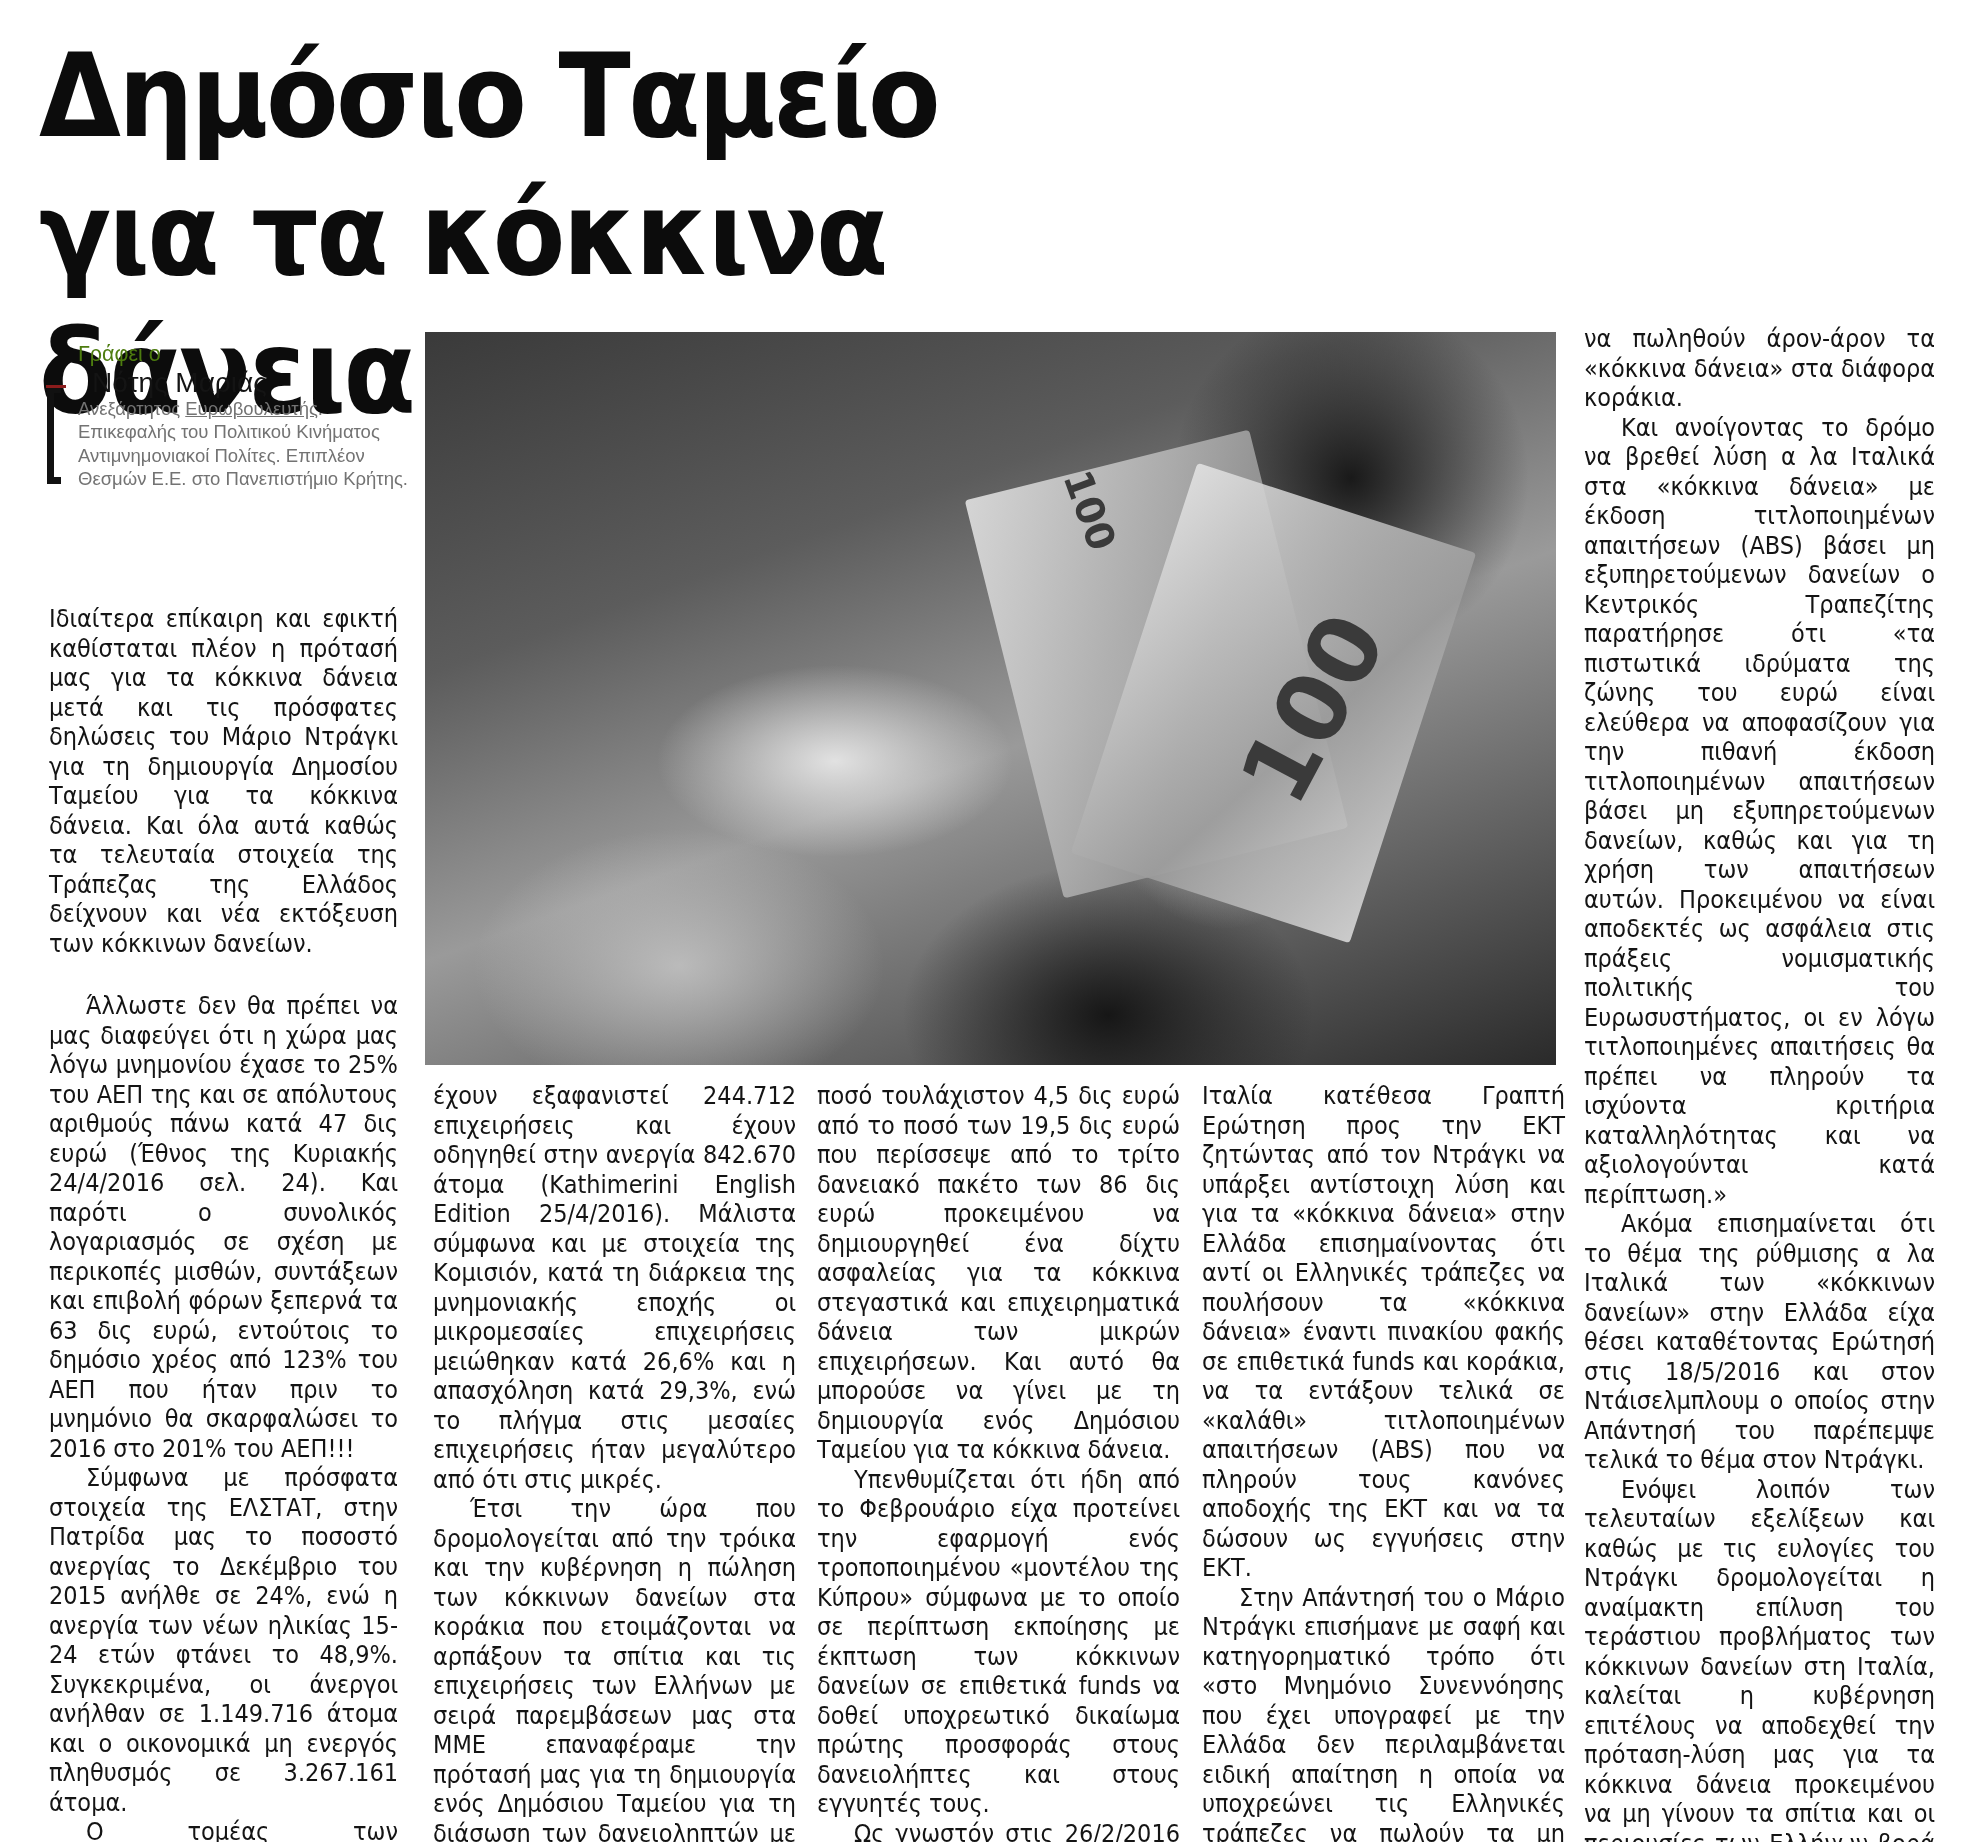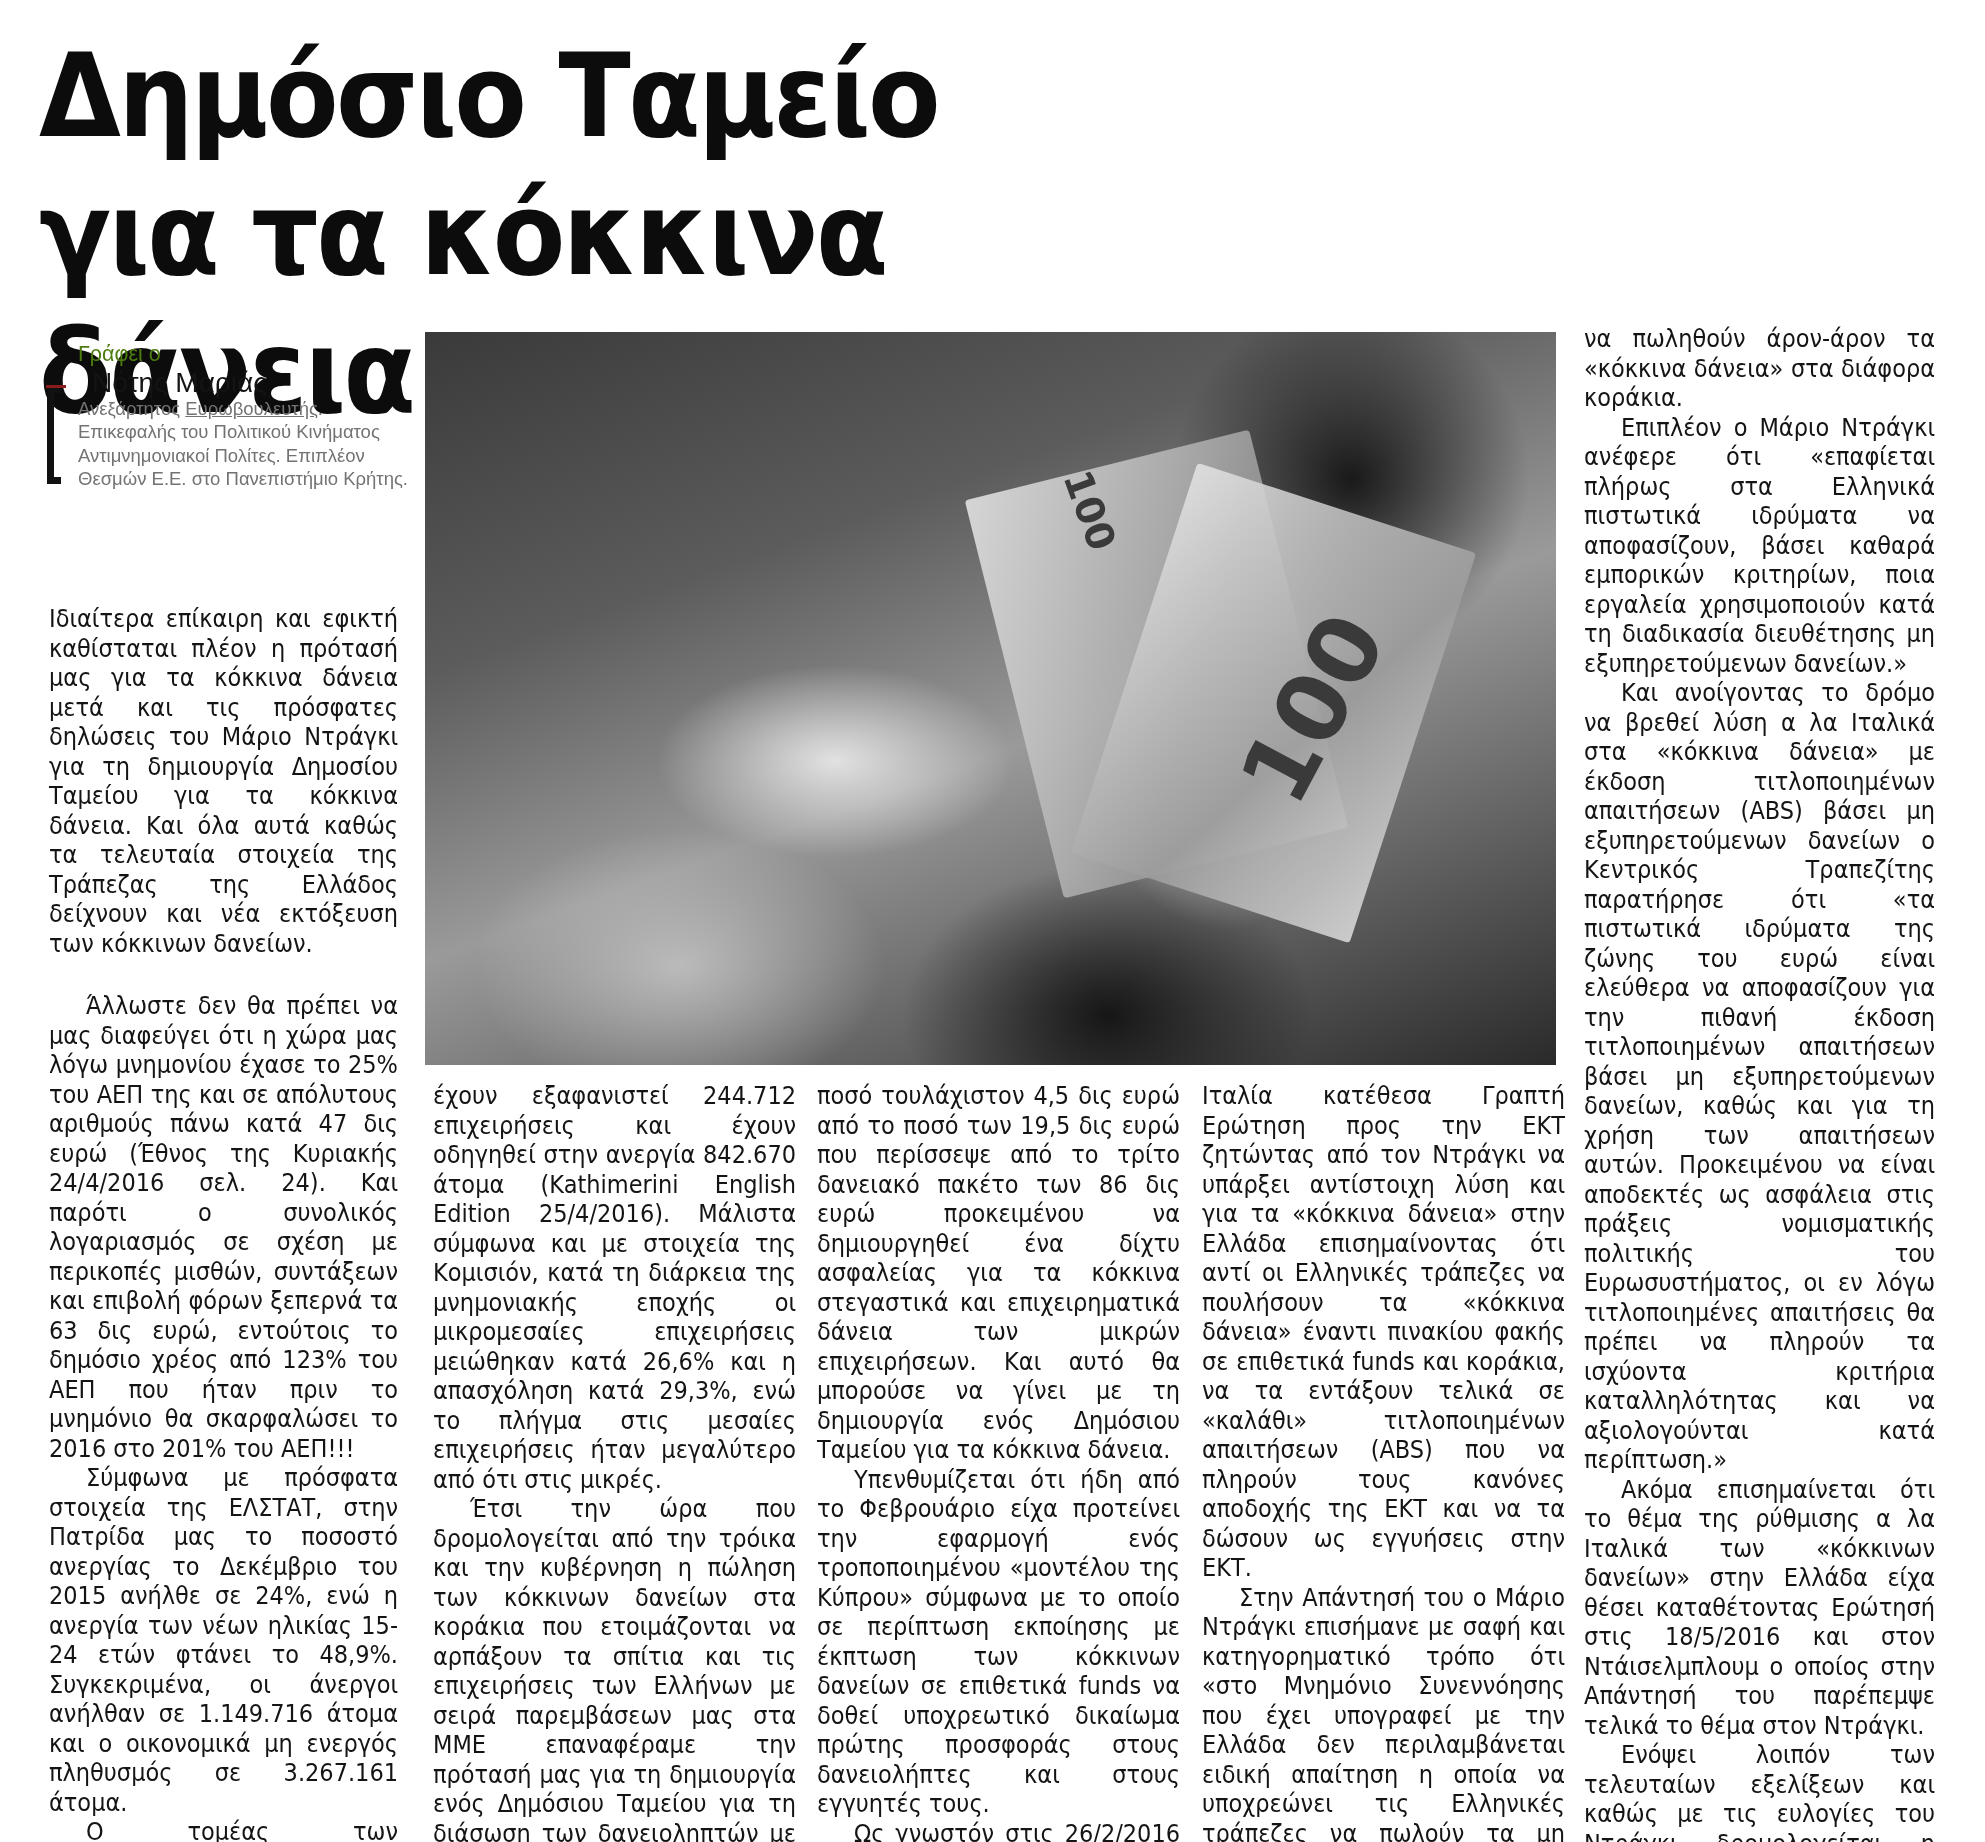--- a/index.html
+++ b/index.html
@@ -106,18 +106,17 @@
   <p class="ind">Ως γνωστόν στις 26/2/2016 αξιοποιώντας το γεγονός ότι ο Μάριο Ντράγκι είχε φροντίσει να βρει λύση για τα «κόκκινα δάνεια» στην</p>
 </div>
 
 <div class="col" id="col4">
   <p>Ιταλία κατέθεσα Γραπτή Ερώτηση προς την ΕΚΤ ζητώντας από τον Ντράγκι να υπάρξει αντίστοιχη λύση και για τα «κόκκινα δάνεια» στην Ελλάδα επισημαίνοντας ότι αντί οι Ελληνικές τράπεζες να πουλήσουν τα «κόκκινα δάνεια» έναντι πινακίου φακής σε επιθετικά funds και κοράκια, να τα εντάξουν τελικά σε «καλάθι» τιτλοποιημένων απαιτήσεων (ABS) που να πληρούν τους κανόνες αποδοχής της ΕΚΤ και να τα δώσουν ως εγγυήσεις στην ΕΚΤ.</p>
   <p class="ind">Στην Απάντησή του ο Μάριο Ντράγκι επισήμανε με σαφή και κατηγορηματικό τρόπο ότι «στο Μνημόνιο Συνεννόησης που έχει υπογραφεί με την Ελλάδα δεν περιλαμβάνεται ειδική απαίτηση η οποία να υποχρεώνει τις Ελληνικές τράπεζες να πωλούν τα μη εξυπηρετούμενα δάνειά τους» τινάζοντας στον αέρα τις μεθοδεύσεις εγχώριων και ξένων κύκλων</p>
 </div>
 
 <div class="col" id="col5">
   <p>να πωληθούν άρον-άρον τα «κόκκινα δάνεια» στα διάφορα κοράκια.</p>
-  <p class="ind">Επιπλέον ο Μάριο Ντράγκι ανέφερε ότι «επαφίεται πλήρως στα Ελληνικά πιστωτικά ιδρύματα να αποφασίζουν, βάσει καθαρά εμπορικών κριτηρίων, ποια εργαλεία χρησιμοποιούν κατά τη διαδικασία διευθέτησης μη εξυπηρετούμενων δανείων.»</p>
   <p class="ind">Και ανοίγοντας το δρόμο να βρεθεί λύση α λα Ιταλικά στα «κόκκινα δάνεια» με έκδοση τιτλοποιημένων απαιτήσεων (ABS) βάσει μη εξυπηρετούμενων δανείων ο Κεντρικός Τραπεζίτης παρατήρησε ότι «τα πιστωτικά ιδρύματα της ζώνης του ευρώ είναι ελεύθερα να αποφασίζουν για την πιθανή έκδοση τιτλοποιημένων απαιτήσεων βάσει μη εξυπηρετούμενων δανείων, καθώς και για τη χρήση των απαιτήσεων αυτών. Προκειμένου να είναι αποδεκτές ως ασφάλεια στις πράξεις νομισματικής πολιτικής του Ευρωσυστήματος, οι εν λόγω τιτλοποιημένες απαιτήσεις θα πρέπει να πληρούν τα ισχύοντα κριτήρια καταλληλότητας και να αξιολογούνται κατά περίπτωση.»</p>
   <p class="ind">Ακόμα επισημαίνεται ότι το θέμα της ρύθμισης α λα Ιταλικά των «κόκκινων δανείων» στην Ελλάδα είχα θέσει καταθέτοντας Ερώτησή στις 18/5/2016 και στον Ντάισελμπλουμ ο οποίος στην Απάντησή του παρέπεμψε τελικά το θέμα στον Ντράγκι.</p>
   <p class="ind">Ενόψει λοιπόν των τελευταίων εξελίξεων και καθώς με τις ευλογίες του Ντράγκι δρομολογείται η αναίμακτη επίλυση του τεράστιου προβλήματος των κόκκινων δανείων στη Ιταλία, καλείται η κυβέρνηση επιτέλους να αποδεχθεί την πρόταση-λύση μας για τα κόκκινα δάνεια προκειμένου να μη γίνουν τα σπίτια και οι περιουσίες των Ελλήνων βορά στα κοράκια.»</p>
 </div>
 
 
 </body></html>

